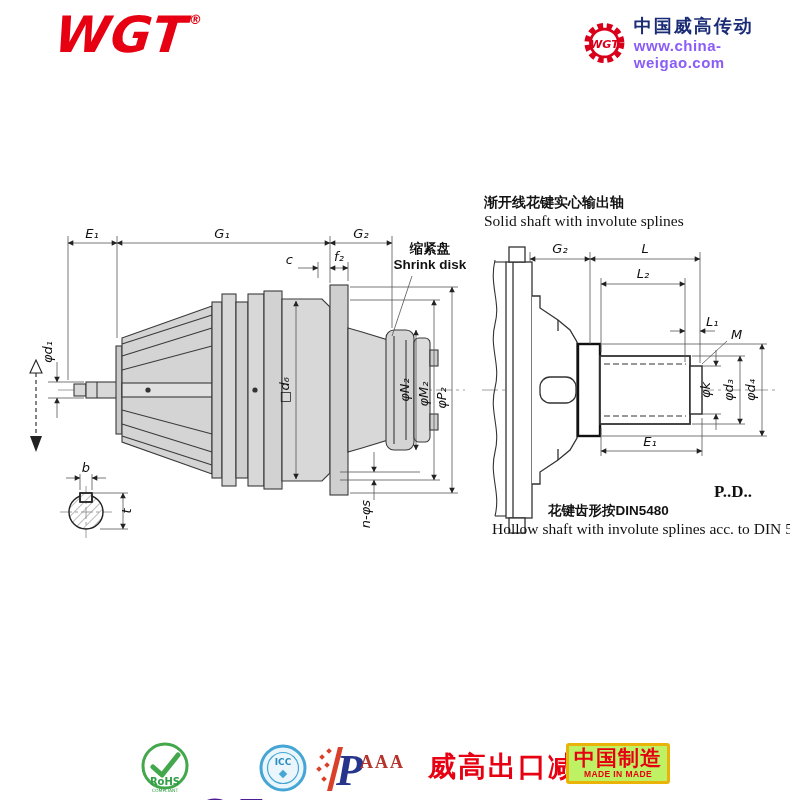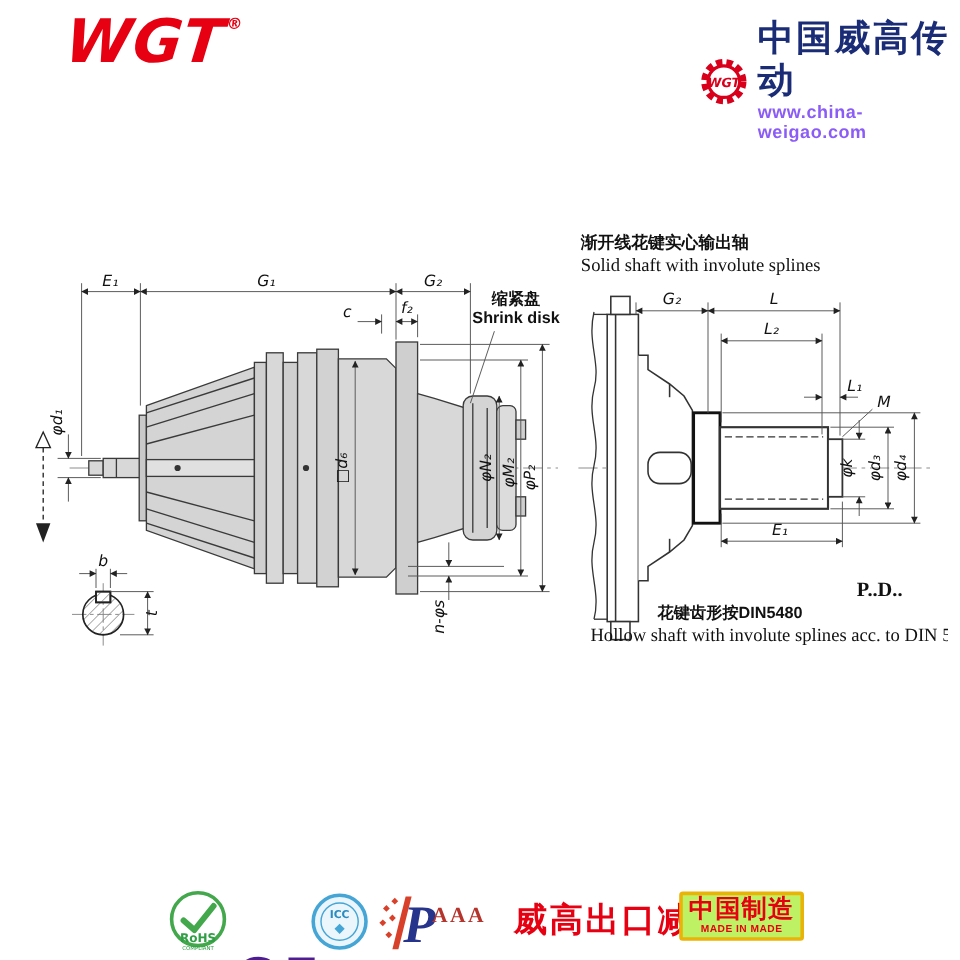--- a/index.html
+++ b/index.html
@@ -5,21 +5,21 @@
   html,body{margin:0;padding:0;background:#fff;}
   #page{position:relative;width:800px;height:800px;background:#ffffff;overflow:hidden;
         font-family:"Liberation Sans",sans-serif;}
   
   .wgt-logo{position:absolute;left:55px;top:10px;font-family:"DejaVu Sans",sans-serif;
     font-style:italic;font-weight:900;font-size:50px;letter-spacing:1px;color:#e60012;
     transform:skewX(-6deg);line-height:1;}
   .wgt-reg{font-size:13px;vertical-align:28px;font-style:normal;font-weight:700;}
   .brand{position:absolute;left:583px;top:16px;display:flex;align-items:center;gap:8px;}
   .brand-txt{display:flex;flex-direction:column;}
-  .brand-cn{font-size:30px;font-weight:900;color:#1b2c77;letter-spacing:2px;line-height:1.15;}
+  .brand-cn{font-size:18px;font-weight:900;color:#1b2c77;letter-spacing:2px;line-height:1.15;}
   .brand-url{font-size:15px;font-weight:700;color:#8b5cf6;letter-spacing:.5px;}
   
   .draw{position:absolute;left:20px;top:190px;width:770px;height:370px;}
   .dim{font:italic 13px "DejaVu Sans",sans-serif;fill:#111;}
   .cn{font:700 13.5px "Liberation Sans",sans-serif;fill:#111;}
   .cnt{font:700 14px "Liberation Sans",sans-serif;fill:#111;}
   .ser{font:15.5px "Liberation Serif",serif;fill:#111;}
   .code{font:700 17px "Liberation Serif",serif;fill:#111;}
   
   .footer{position:absolute;left:0;top:738px;width:800px;height:60px;}

